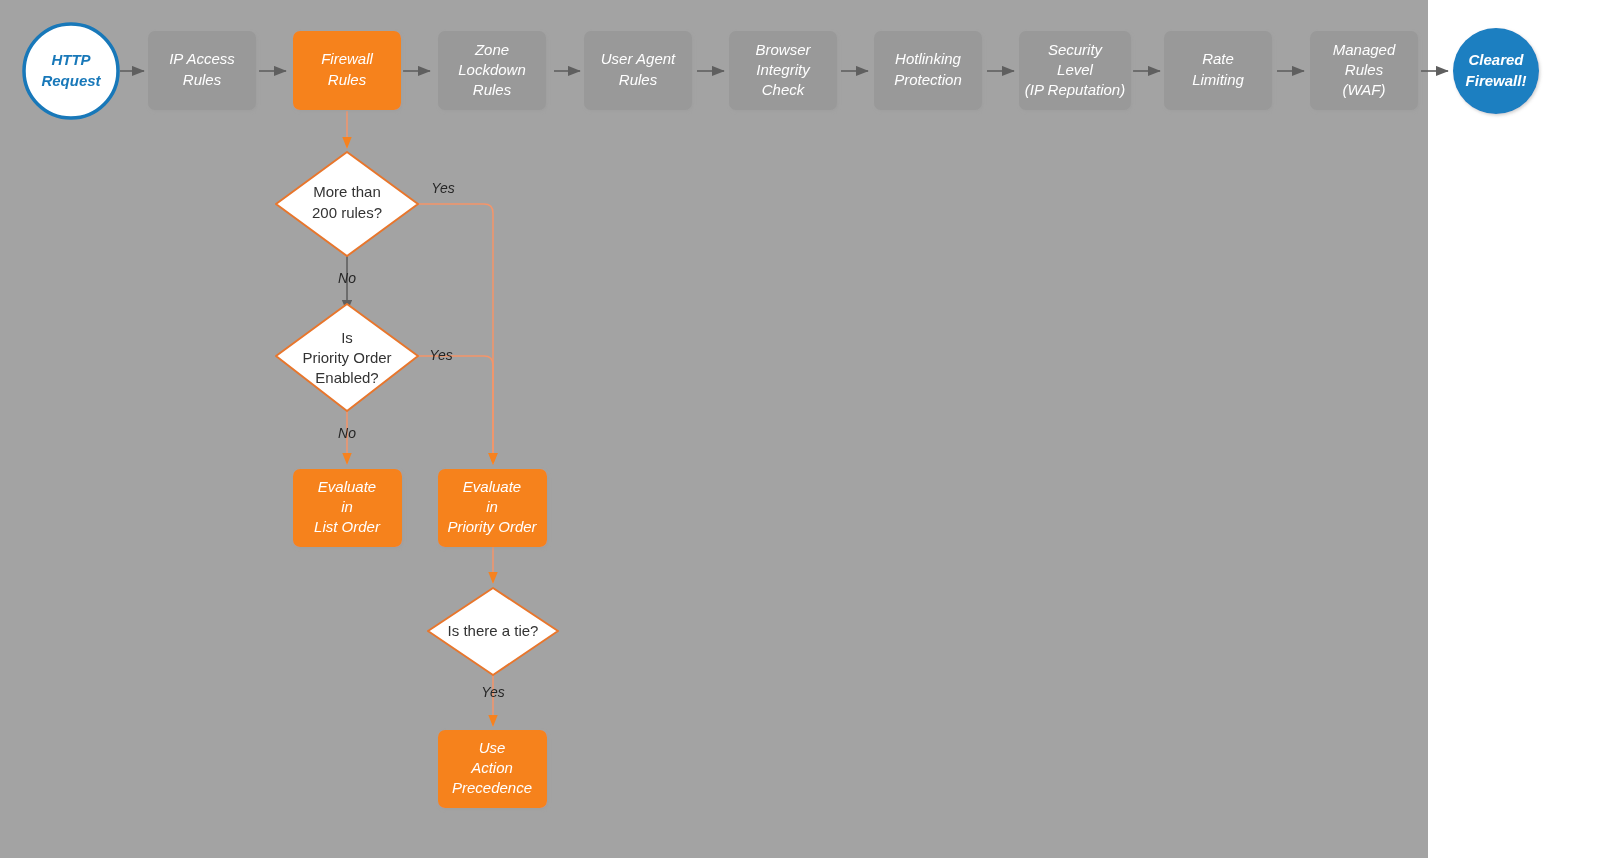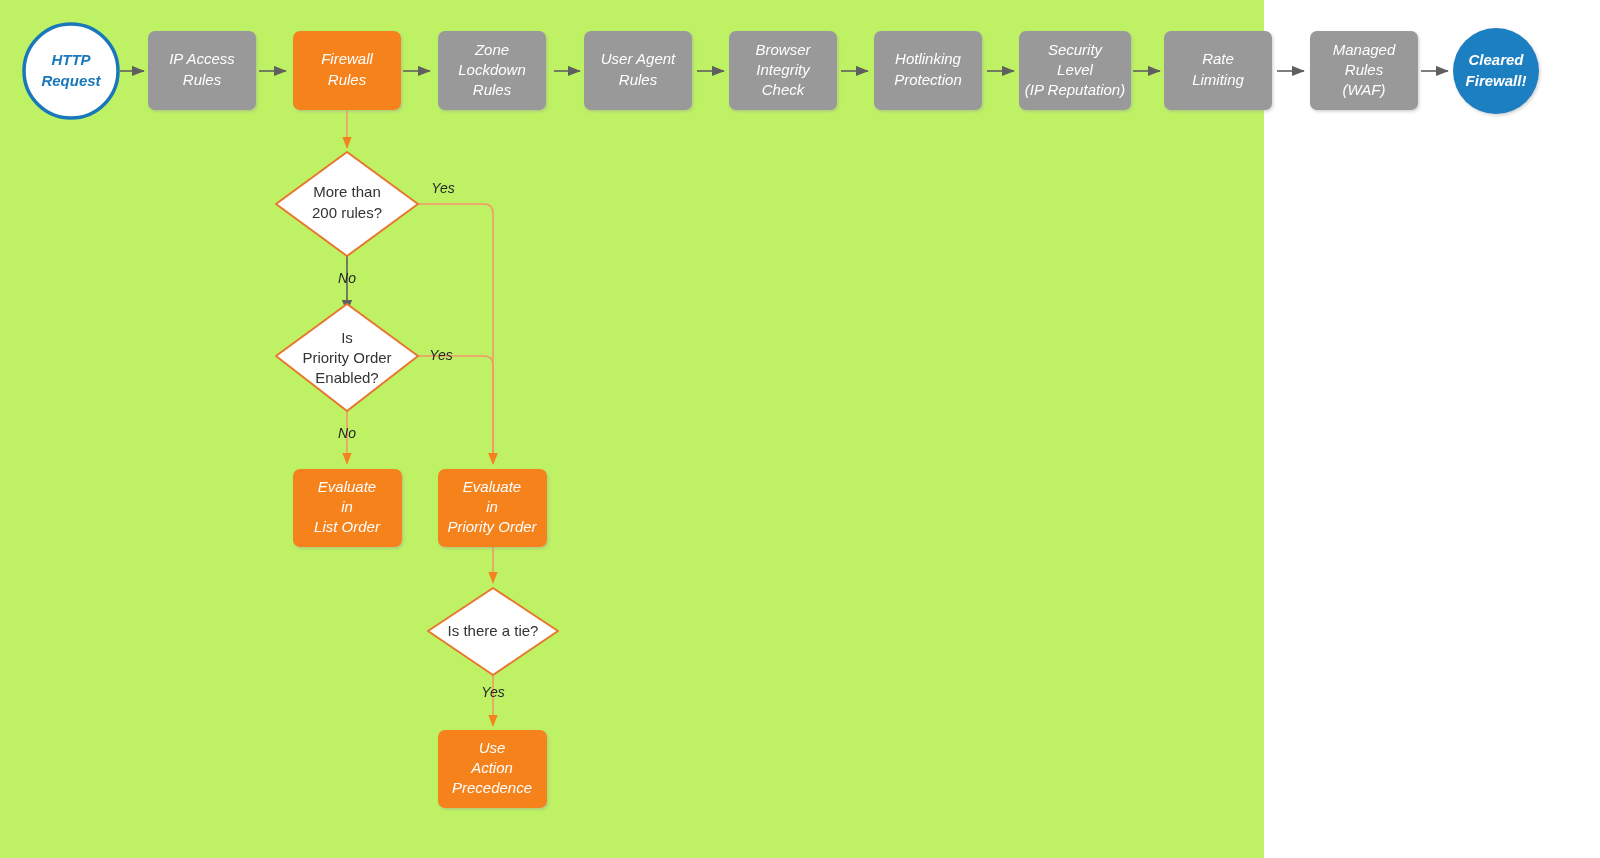--- a/index.html
+++ b/index.html
@@ -8,23 +8,23 @@
     background: #ffffff;
   }
   body {
     width: 1600px;
     height: 858px;
     font-family: "Liberation Sans", sans-serif;
     overflow: hidden;
   }
   #flowchart-root {
     position: relative;
-    width: 1264px;
+    width: 1428px;
     height: 858px;
-    background: #bef264;
+    background: #a3a3a3;
   }
   svg.canvas {
     position: absolute;
     top: 0;
     left: 0;
     width: 1600px;
     height: 858px;
   }
   
   .node-text {

